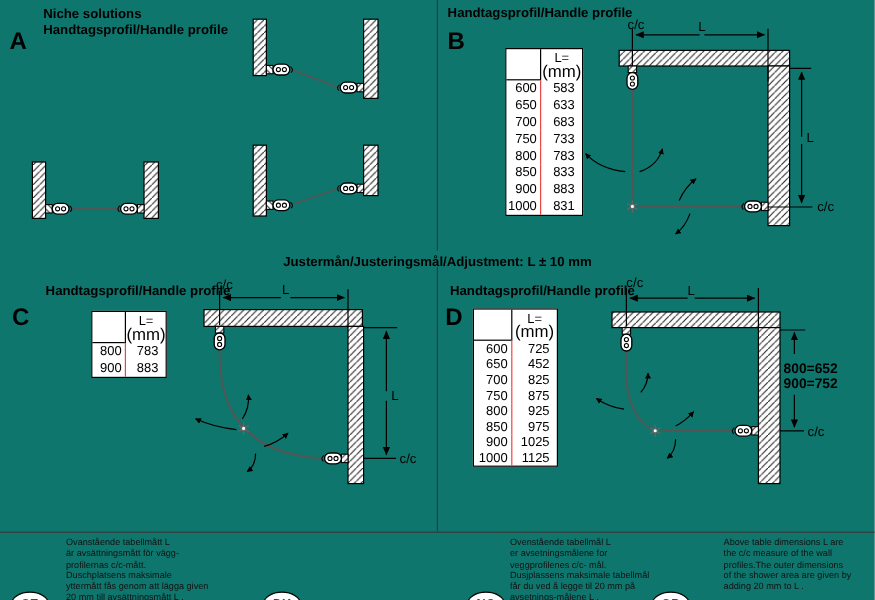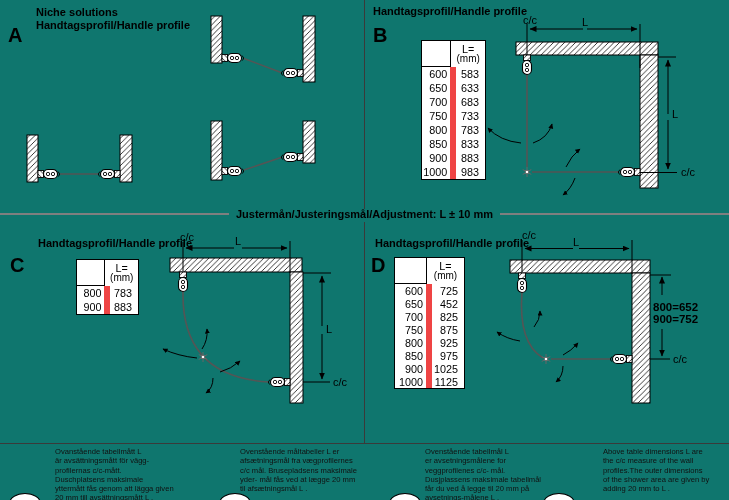--- a/index.html
+++ b/index.html
@@ -2,34 +2,34 @@
 <html><head>
 <meta charset="utf-8">
 <style>
   html,body{margin:0;padding:0;background:#e8e8e8;}
   .page{position:relative;width:729px;height:500px;background:#0f766e;overflow:hidden;
         font-family:"Liberation Sans",sans-serif;color:#000;}
   .abs{position:absolute;}
   .qtitle{position:absolute;font-weight:bold;font-size:11px;line-height:13px;white-space:pre;}
   .qletter{position:absolute;font-weight:bold;font-size:20px;line-height:20px;}
   .vdiv{position:absolute;left:364px;width:1px;background:#3a3a3a;}
-  .band{position:absolute;left:0;top:206px;width:729px;height:16px;display:flex;align-items:center;gap:7px;}
+  .band{position:absolute;left:0;top:206px;width:729px;height:16px;display:flex;align-items:center;gap:7px;flex-direction:column;}
   .band .hline{flex:1;height:2px;background:#7f7f7f;}
   .band .blabel{font-weight:bold;font-size:11px;white-space:nowrap;}
   .footline{position:absolute;left:0;top:443px;width:729px;height:1px;background:#3a3a3a;}
   .oval{position:absolute;width:30px;height:19px;border:1.6px solid #000;border-radius:50%;
         display:flex;align-items:center;justify-content:center;font-weight:bold;font-size:10.5px;background:#fff;margin-top:42px;}
   .ftext{position:absolute;font-size:7.6px;line-height:9.3px;color:#111;}
   .dtable{position:absolute;border:1.5px solid #000;display:grid;grid-template-columns:45% 55%;
           font-size:10.8px;background:#fff;}
   .dtable .h1{border-bottom:1px solid #000;}
   .dtable .h2{border-left:1px solid #000;display:flex;flex-direction:column;align-items:center;justify-content:center;line-height:10.5px;}
-  .dtable .h2 .u2{font-size:10px;}
+  .dtable .h2 .u2{font-size:14px;}
   .dtable .c1{display:flex;align-items:center;justify-content:flex-end;padding-right:3px;}
-  .dtable .c2{border-left:6px solid #ef4444;display:flex;align-items:center;justify-content:flex-end;padding-right:6px;}
+  .dtable .c2{border-left:1px solid #ef4444;display:flex;align-items:center;justify-content:flex-end;padding-right:6px;}
   #table-b{left:421px;top:40px;width:63px;grid-template-rows:26px repeat(8,14px);}
   #table-c{left:76px;top:259px;width:61px;grid-template-rows:26px repeat(2,14px);}
   #table-d{left:394px;top:257px;width:69px;grid-template-rows:26px repeat(8,13px);}
   svg text{font-family:"Liberation Sans",sans-serif;font-size:11px;fill:#000;}
   svg text.bld{font-weight:bold;font-size:11.5px;}
 </style>
 </head>
 <body>
 
 <div class="page">
@@ -113,21 +113,21 @@
       <div class="c2">683</div>
     <div class="c1">750</div>
       <div class="c2">733</div>
     <div class="c1">800</div>
       <div class="c2">783</div>
     <div class="c1">850</div>
       <div class="c2">833</div>
     <div class="c1">900</div>
       <div class="c2">883</div>
     <div class="c1">1000</div>
-      <div class="c2">983</div>
+      <div class="c2">831</div>
   </div>
 
   <svg class="abs" style="left:365px;top:0;" width="364" height="215" viewBox="0 0 364 215">
     <g>
       <rect x="151" y="42" width="142" height="13" fill="url(#hatch)" stroke="#000"></rect>
       <rect x="275" y="55" width="18" height="133" fill="url(#hatch)" stroke="#000"></rect>
     </g>
     <g stroke="#000" stroke-width="1">
       <path d="M162,24 V55"></path>
       <path d="M275,24 V68"></path>
@@ -281,28 +281,20 @@
   <div class="ftext" style="left:55px;top:447px;width:150px;">
     <div>Ovanstående tabellmått L</div>
     <div>är avsättningsmått för vägg-</div>
     <div>profilernas c/c-mått.</div>
     <div>Duschplatsens maksimale</div>
     <div>yttermått fås genom att lägga given</div>
     <div>20 mm till avsättningsmått L .</div>
   </div>
 
   <div class="oval" style="left:219px;top:451px;">DK</div>
-  <div class="ftext" style="left:240px;top:447px;width:150px;">
-    <div>Ovenstående måltabeller L er</div>
-    <div>afsætningsmål fra vægprofilernes</div>
-    <div>c/c mål. Brusepladsens maksimale</div>
-    <div>yder- mål fås ved at lægge 20 mm</div>
-    <div>til afsætningsmål L .</div>
-    <div></div>
-  </div>
 
   <div class="oval" style="left:389px;top:451px;">NO</div>
   <div class="ftext" style="left:425px;top:447px;width:150px;">
     <div>Ovenstående tabellmål L</div>
     <div>er avsetningsmålene for</div>
     <div>veggprofilenes c/c- mål.</div>
     <div>Dusjplassens maksimale tabellmål</div>
     <div>får du ved å legge til 20 mm på</div>
     <div>avsetnings-målene L .</div>
   </div>

